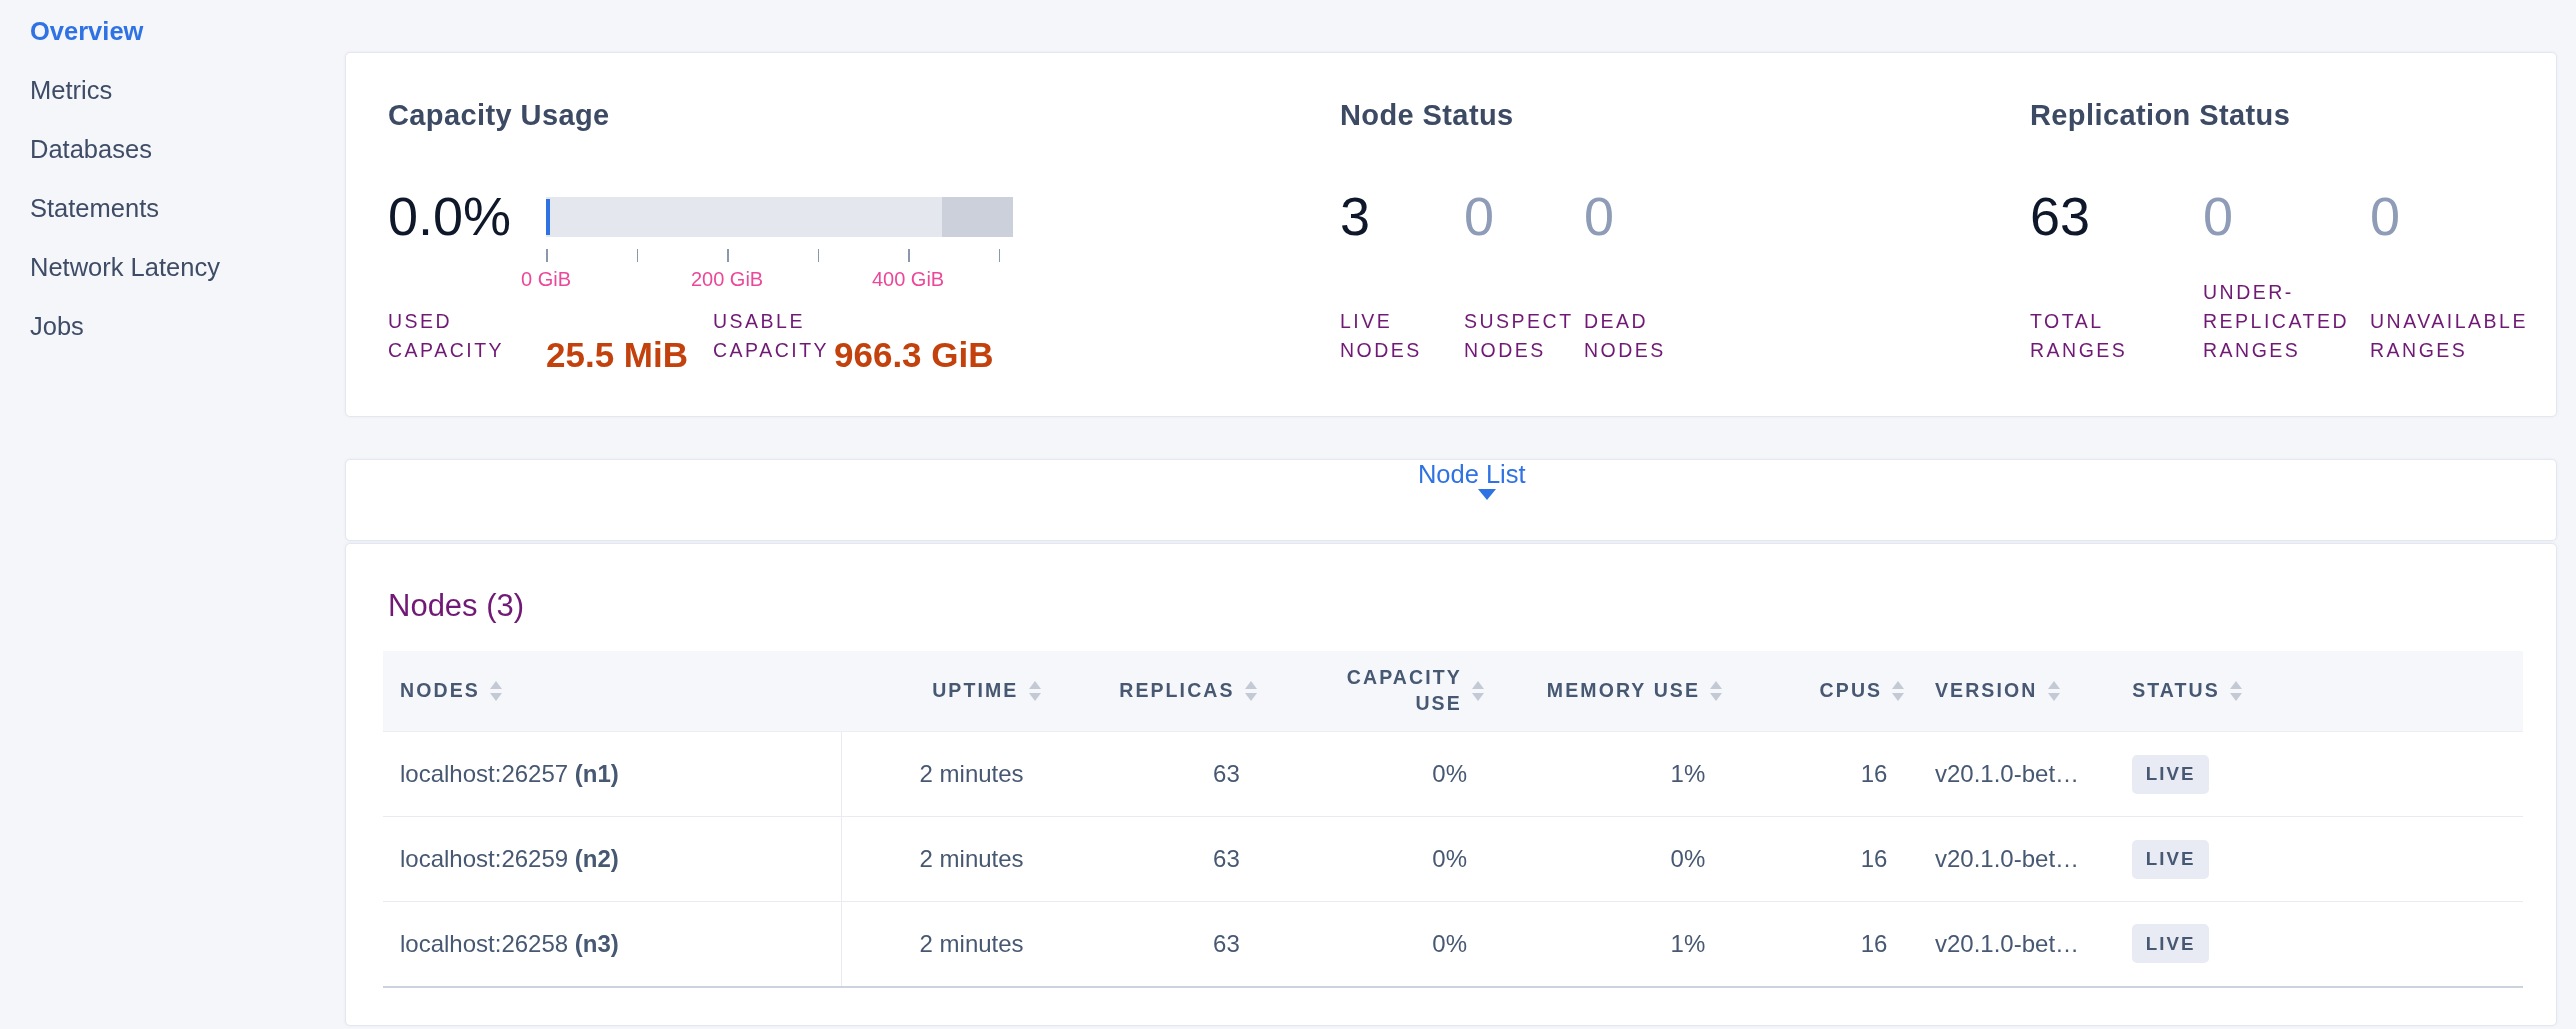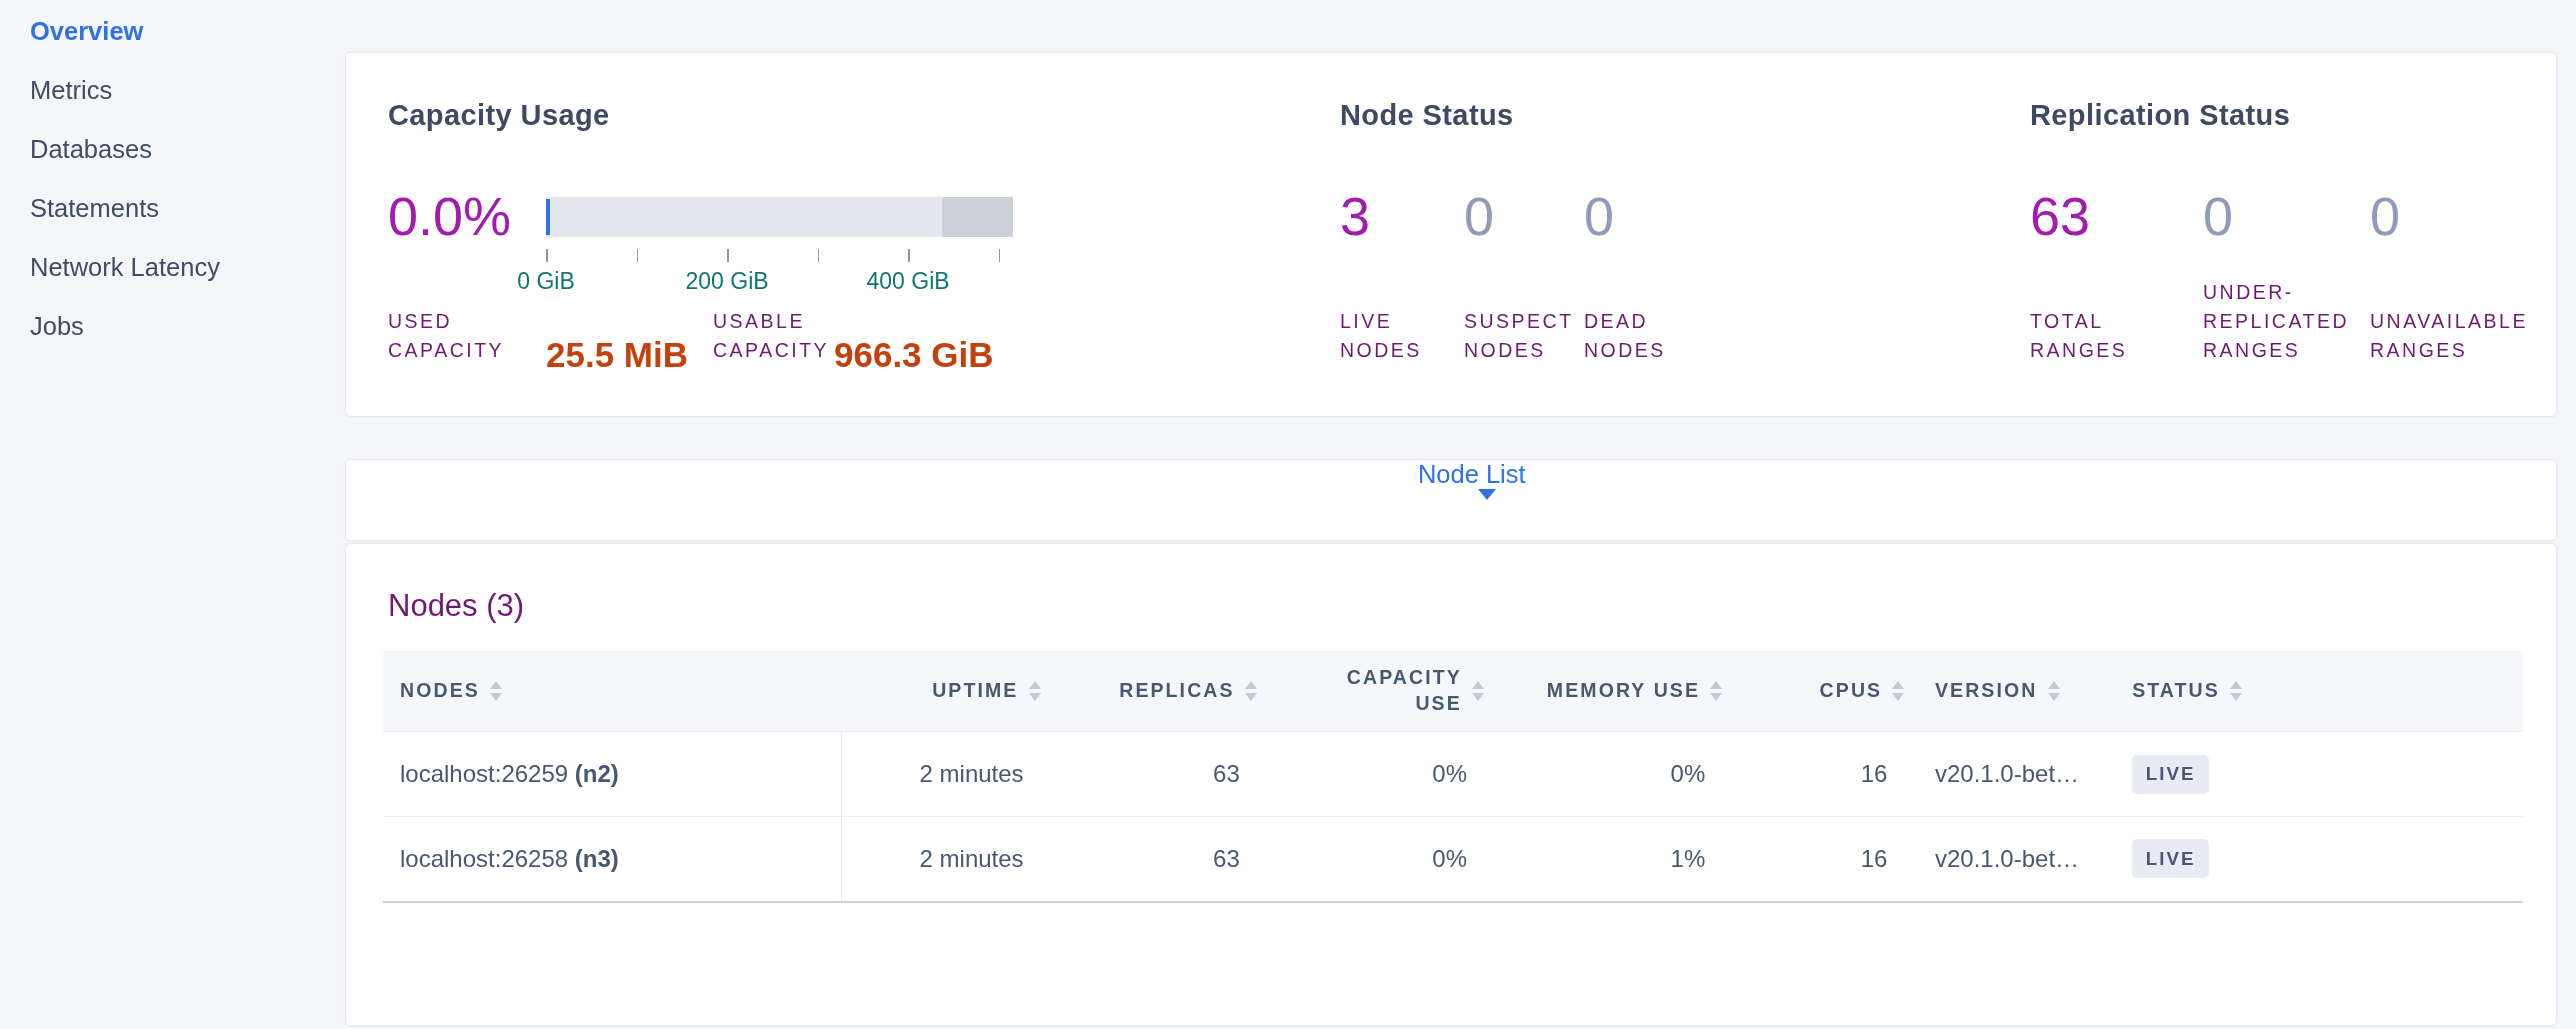--- a/index.html
+++ b/index.html
@@ -21,41 +21,41 @@
   
   .summary-card { margin-top:36px; height:365px; position:relative; }
   .sec { position:absolute; top:0; bottom:0; }
   .sec-capacity { left:42px;  width:952px; }
   .sec-nodes    { left:994px; width:690px; }
   .sec-repl     { left:1684px; right:34px; }
   .sec-title { position:absolute; top:46px; font-size:29px; font-weight:600;
     color:#3c4a63; letter-spacing:0.4px; white-space:nowrap; }
 
   .big-num { position:absolute; top:134px; font-size:54px; line-height:1.08;
-    color:#a21caf; font-weight:500; }
+    color:#0f172a; font-weight:500; }
   .big-num.muted { color:#8e9cb7; }
 
   .stat-label { position:absolute; bottom:51px; font-size:19.5px; letter-spacing:2.5px;
     color:#701a75; line-height:29px; white-space:nowrap; }
   .stat-value { position:absolute; bottom:41px; font-size:35px; font-weight:700;
     color:#c2410c; white-space:nowrap; }
 
   .num-col { position:absolute; top:0; bottom:0; }
 
   
   .cap-chart { position:absolute; left:158px; top:144px; width:467px; }
   .cap-bar { position:relative; height:40px; background:#e4e7ee; }
   .cap-bar-secondary { position:absolute; right:0; top:0; bottom:0; background:#ccd0da; }
   .cap-bar-used { position:absolute; left:0; top:1.7px; bottom:1.7px; width:4.2px; background:#2f72e4; }
   .cap-ticks { position:relative; height:12.7px; margin-top:12px; }
   .tick { position:absolute; top:0; width:1.7px; height:12.7px; background:#8b97ac; }
   .t0{left:0%} .t1{left:19.38%} .t2{left:38.77%} .t3{left:58.15%} .t4{left:77.53%} .t5{left:96.92%}
   .cap-tick-labels { position:relative; height:25.5px; margin-top:6.8px; }
-  .tick-label { position:absolute; transform:translateX(-50%); font-size:23px;
-    color:#0f766e; white-space:nowrap; }
+  .tick-label { position:absolute; transform:translateX(-50%); font-size:20px;
+    color:#ec4899; white-space:nowrap; }
   .l0{left:0%} .l1{left:38.77%} .l2{left:77.53%}
 
   
   .nodelist-bar { margin-top:42px; height:82px; display:flex; align-items:center;
     padding-left:42px; cursor:pointer;flex-direction:column; }
   .nodelist-label { font-size:25.5px; color:#2f72e4; font-weight:500; }
   .caret-down { width:0; height:0; margin-left:31px;
     border-left:9.3px solid transparent; border-right:9.3px solid transparent;
     border-top:11px solid #2f72e4; }
 
@@ -282,20 +282,30 @@
                 <span class="th-label">STATUS</span>
             <span class="sort">
                   <i class="up"></i>
                   <i class="down"></i>
                 </span>
               </span>
           </th>
         </tr>
       </thead>
       <tbody>
+        <tr class="body-row">
+          <td class="first"><span>localhost:26257</span> <span class="node-id">(n1)</span></td>
+          <td class="num">2 minutes</td>
+          <td class="num">63</td>
+          <td class="num">0%</td>
+          <td class="num">1%</td>
+          <td class="num">16</td>
+          <td class="left2">v20.1.0-bet…</td>
+          <td class="left2"><span class="live-badge">LIVE</span></td>
+        </tr>
         <tr class="body-row">
           <td class="first"><span>localhost:26259</span> <span class="node-id">(n2)</span></td>
           <td class="num">2 minutes</td>
           <td class="num">63</td>
           <td class="num">0%</td>
           <td class="num">0%</td>
           <td class="num">16</td>
           <td class="left2">v20.1.0-bet…</td>
           <td class="left2"><span class="live-badge">LIVE</span></td>
         </tr>

